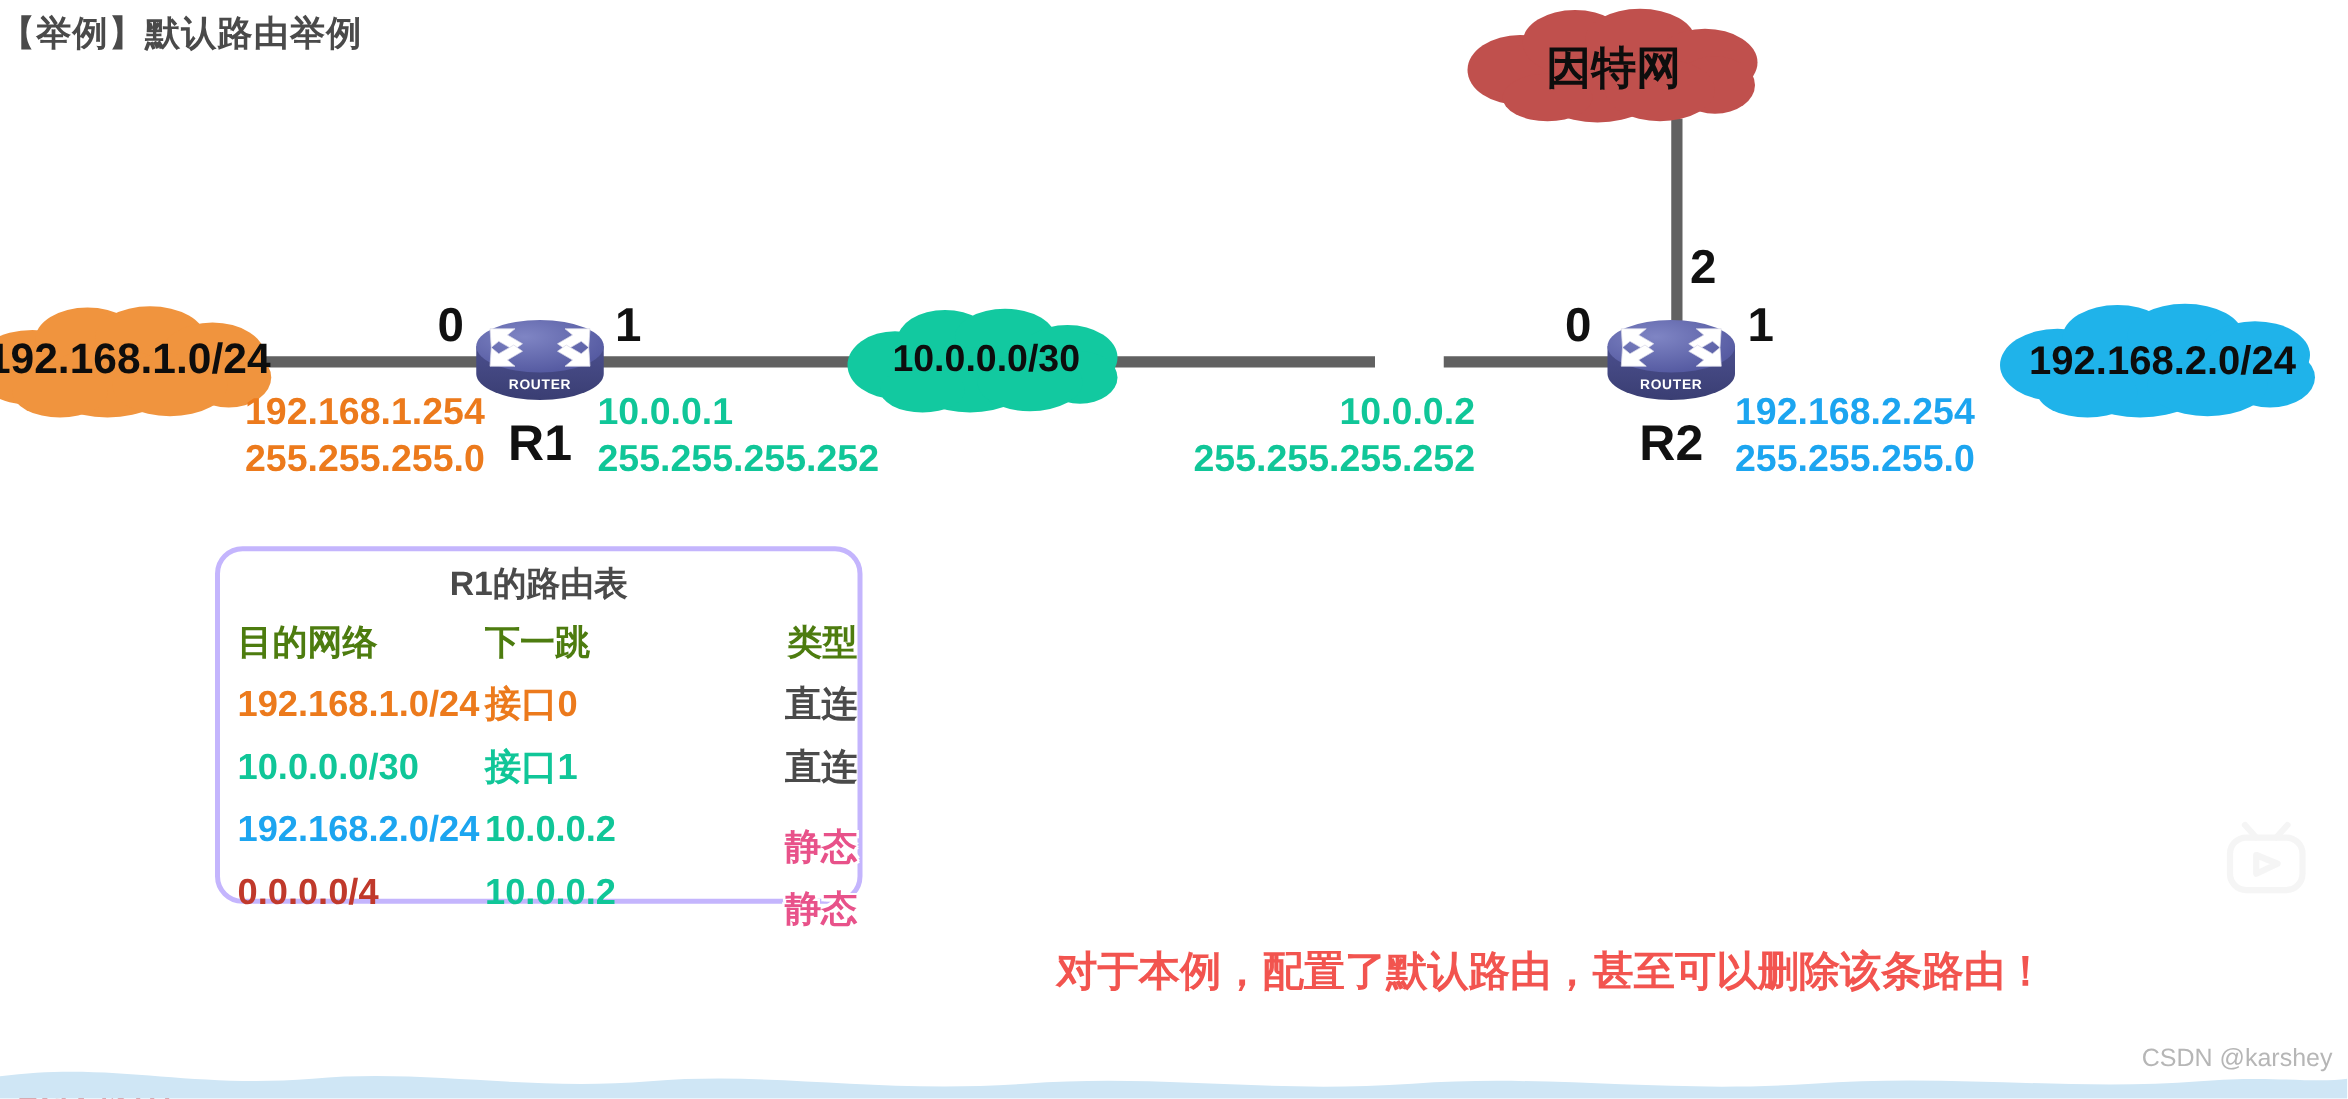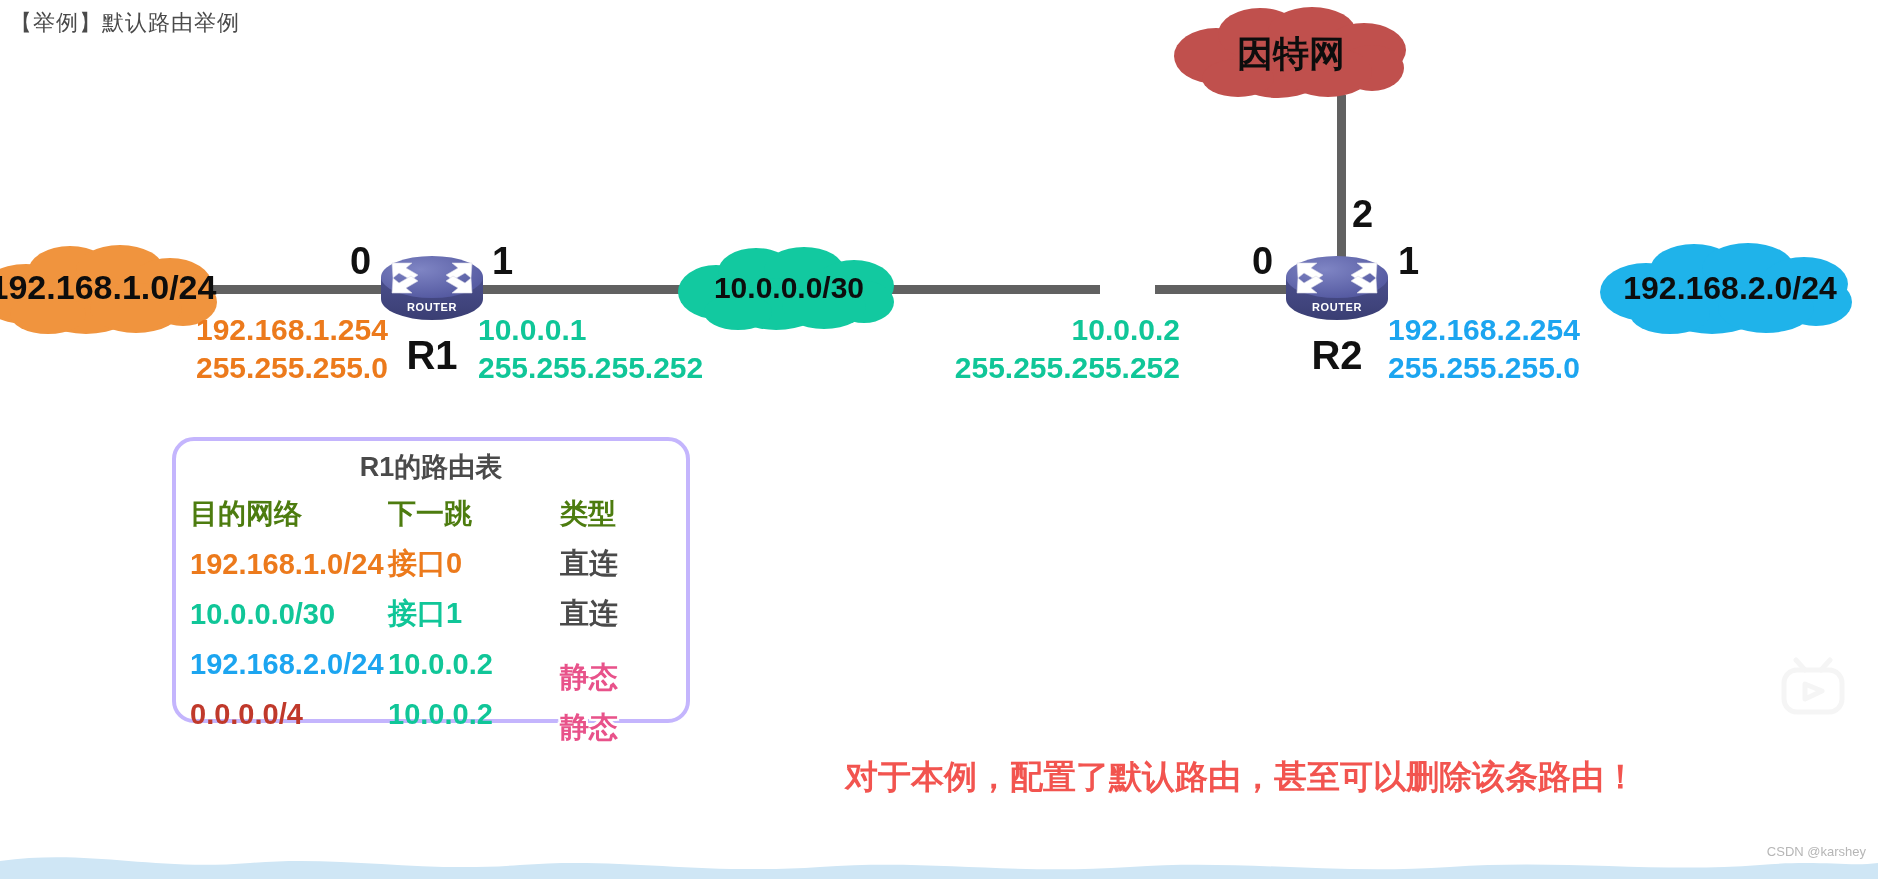--- a/index.html
+++ b/index.html
@@ -7,22 +7,22 @@
     width:1878px;height:879px;
     background:#ffffff;
     font-family:"Liberation Sans","DejaVu Sans",sans-serif;
     overflow:hidden;position:relative;
   }
   #stage{position:absolute;inset:0;width:1878px;height:879px;}
   .abs{position:absolute;}
 
   
   #title{
-    left:10px;top:8px;
-    font-size:22px;font-weight:normal;color:#4a4a4a;
+    left:0;top:8px;
+    font-size:28px;font-weight:bold;color:#4a4a4a;
     letter-spacing:1px;white-space:nowrap;
   }
 
   
   .link{background:#616161;position:absolute;}
   .link.h{height:9px;}
   .link.v{width:9px;}
 
   
   .cloud{position:absolute;}
@@ -66,21 +66,21 @@
     text-align:center;font-size:27px;font-weight:bold;color:#4a4a4a;
   }
   .rt-grid{
     position:absolute;left:0;top:48px;width:100%;
   }
   .rt-row{
     display:flex;align-items:center;height:50px;
   }
   .rt-c0{width:212px;padding-left:14px;box-sizing:border-box;}
   .rt-c1{width:172px;}
-  .rt-c2{width:126px;text-align:left;}
+  .rt-c2{width:126px;text-align:right;}
   .rt-head{font-size:28px;font-weight:bold;color:#4d7c0f;}
   .rt-cell{font-size:29px;font-weight:bold;white-space:nowrap;}
   .c-orange{color:#ec7a1c;}
   .c-teal{color:#10c698;}
   .c-blue{color:#1ca5f0;}
   .c-darkred{color:#c0392b;}
   .c-gray{color:#4a4a4a;}
   .c-pink{
     color:#e8528a;
     text-shadow:
@@ -105,21 +105,21 @@
       -2px -2px 0 #fff, 2px -2px 0 #fff,
       -2px  2px 0 #fff, 2px  2px 0 #fff,
        0   -2px 0 #fff, 0    2px 0 #fff,
       -2px  0   0 #fff, 2px  0   0 #fff;
   }
 
   
   #wm-logo{right:28px;top:646px;opacity:.45;}
   #wm-csdn{
     right:12px;bottom:20px;
-    font-size:13px;color:#b6b6b6;white-space:nowrap;
+    font-size:20px;color:#b6b6b6;white-space:nowrap;
   }
 
   
   #wave{left:0;bottom:0;width:1878px;height:34px;}
 </style>
 </head>
 <body>
 
 <div id="stage">
 

